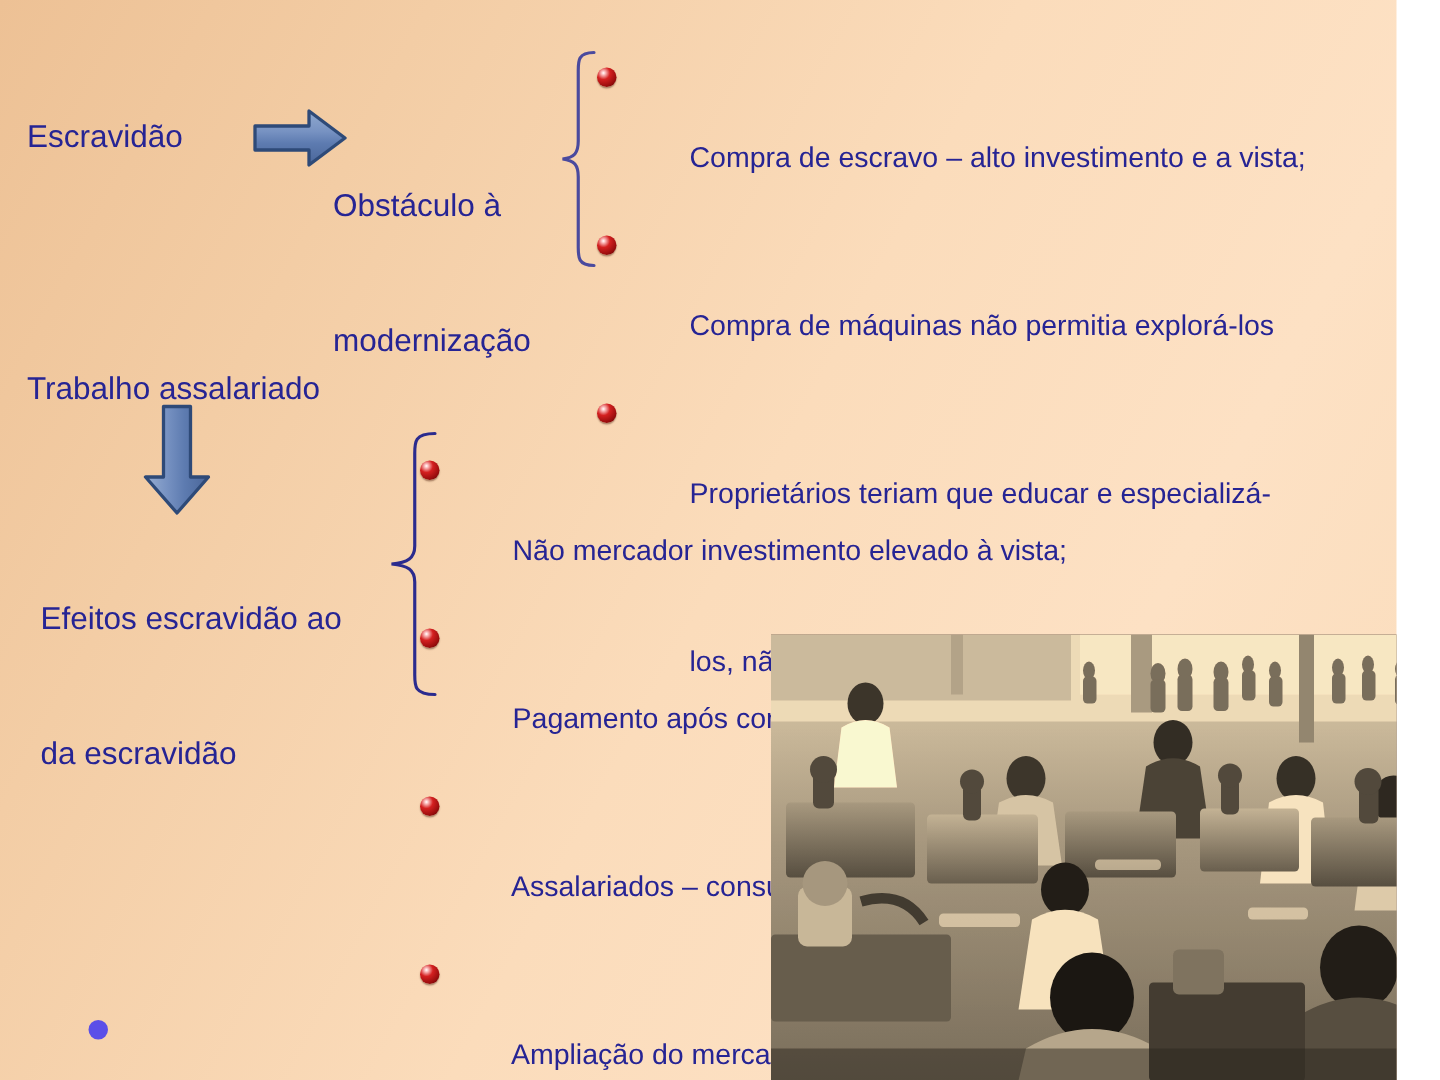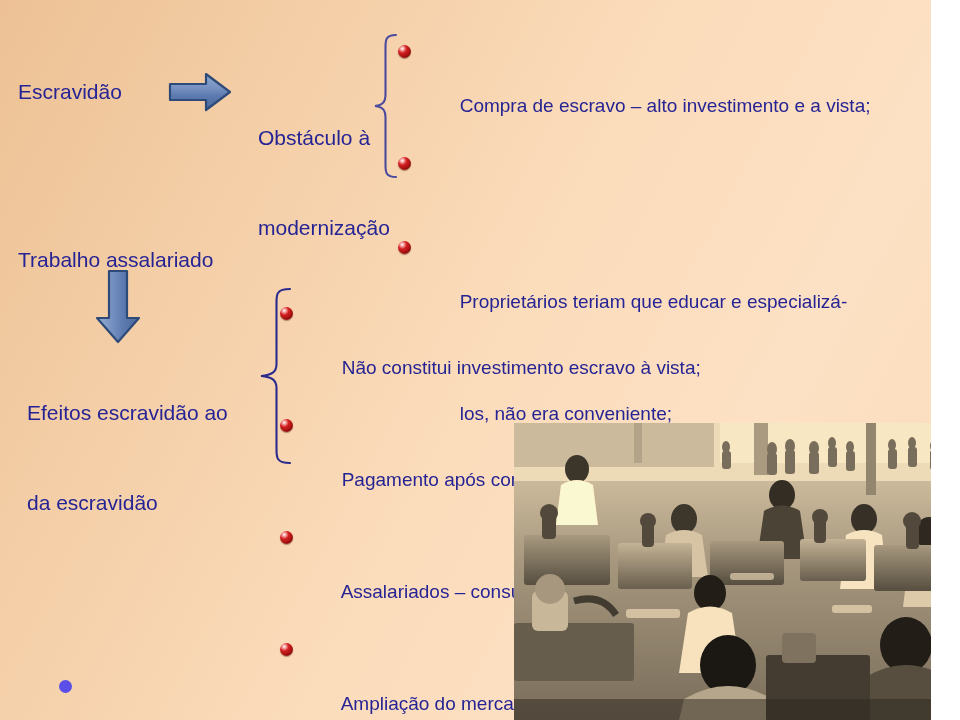--- a/index.html
+++ b/index.html
@@ -30,21 +30,20 @@
   .lbl-escravidao {
     left: 18px;
     top: 78px;
     font-size: 21px;
   }
   .lbl-obstaculo {
     left: 222px;
     top: 63px;
     font-size: 21px;
     line-height: 30px;
-    margin-left: 36px;
   }
   .lbl-trabalho {
     left: 18px;
     top: 246px;
   }
   .lbl-efeitos {
     left: 27px;
     top: 338px;
     line-height: 30px;
   }
@@ -139,20 +138,21 @@
     <path d="M24,3 C13,3 13.5,9 13.5,16 L13.5,62 C13.5,70 11,73 3,74 C11,75 13.5,78 13.5,86 L13.5,132 C13.5,139 13,145 24,145" fill="none" stroke="#4a4a9e" stroke-width="2.1" stroke-linecap="round"></path>
   </svg>
 
   <div class="blist" id="list1">
     <span class="row">
       <span class="bullet"></span>
       <span>Compra de escravo – alto investimento e a vista;</span>
     </span>
     <span class="row">
       <span class="bullet"></span>
+      <span>Compra de máquinas não permitia explorá-los</span>
     </span>
     <span class="row">
       <span class="bullet"></span>
       <span>Proprietários teriam que educar e especializá-</span>
     </span>
     <span class="row cont">
       
       <span>los, não era conveniente;</span>
     </span>
   </div>
@@ -176,21 +176,21 @@
     <div>da escravidão</div>
   </div>
 
   <svg class="brace" style="left:258px; top:286px;" width="36" height="180" viewBox="0 0 36 180">
     <path d="M32,3 C18,3 18.5,9 18.5,17 L18.5,78 C18.5,86 14,89 3,90 C14,91 18.5,94 18.5,102 L18.5,163 C18.5,171 18,177 32,177" fill="none" stroke="#2b2b8e" stroke-width="2.1" stroke-linecap="round"></path>
   </svg>
 
   <div class="blist" id="list2">
     <span class="row">
       <span class="bullet"></span>
-      <span>Não constitui investimento escravo à vista;</span>
+      <span>Não mercador investimento elevado à vista;</span>
     </span>
     <span class="row">
       <span class="bullet"></span>
       <span>Pagamento após começar a trabalhar (semanal/mensal);</span>
     </span>
     <span class="row">
       <span class="bullet"></span>
       <span>Assalariados – consumidores de bens industrializados;</span>
     </span>
     <span class="row">

